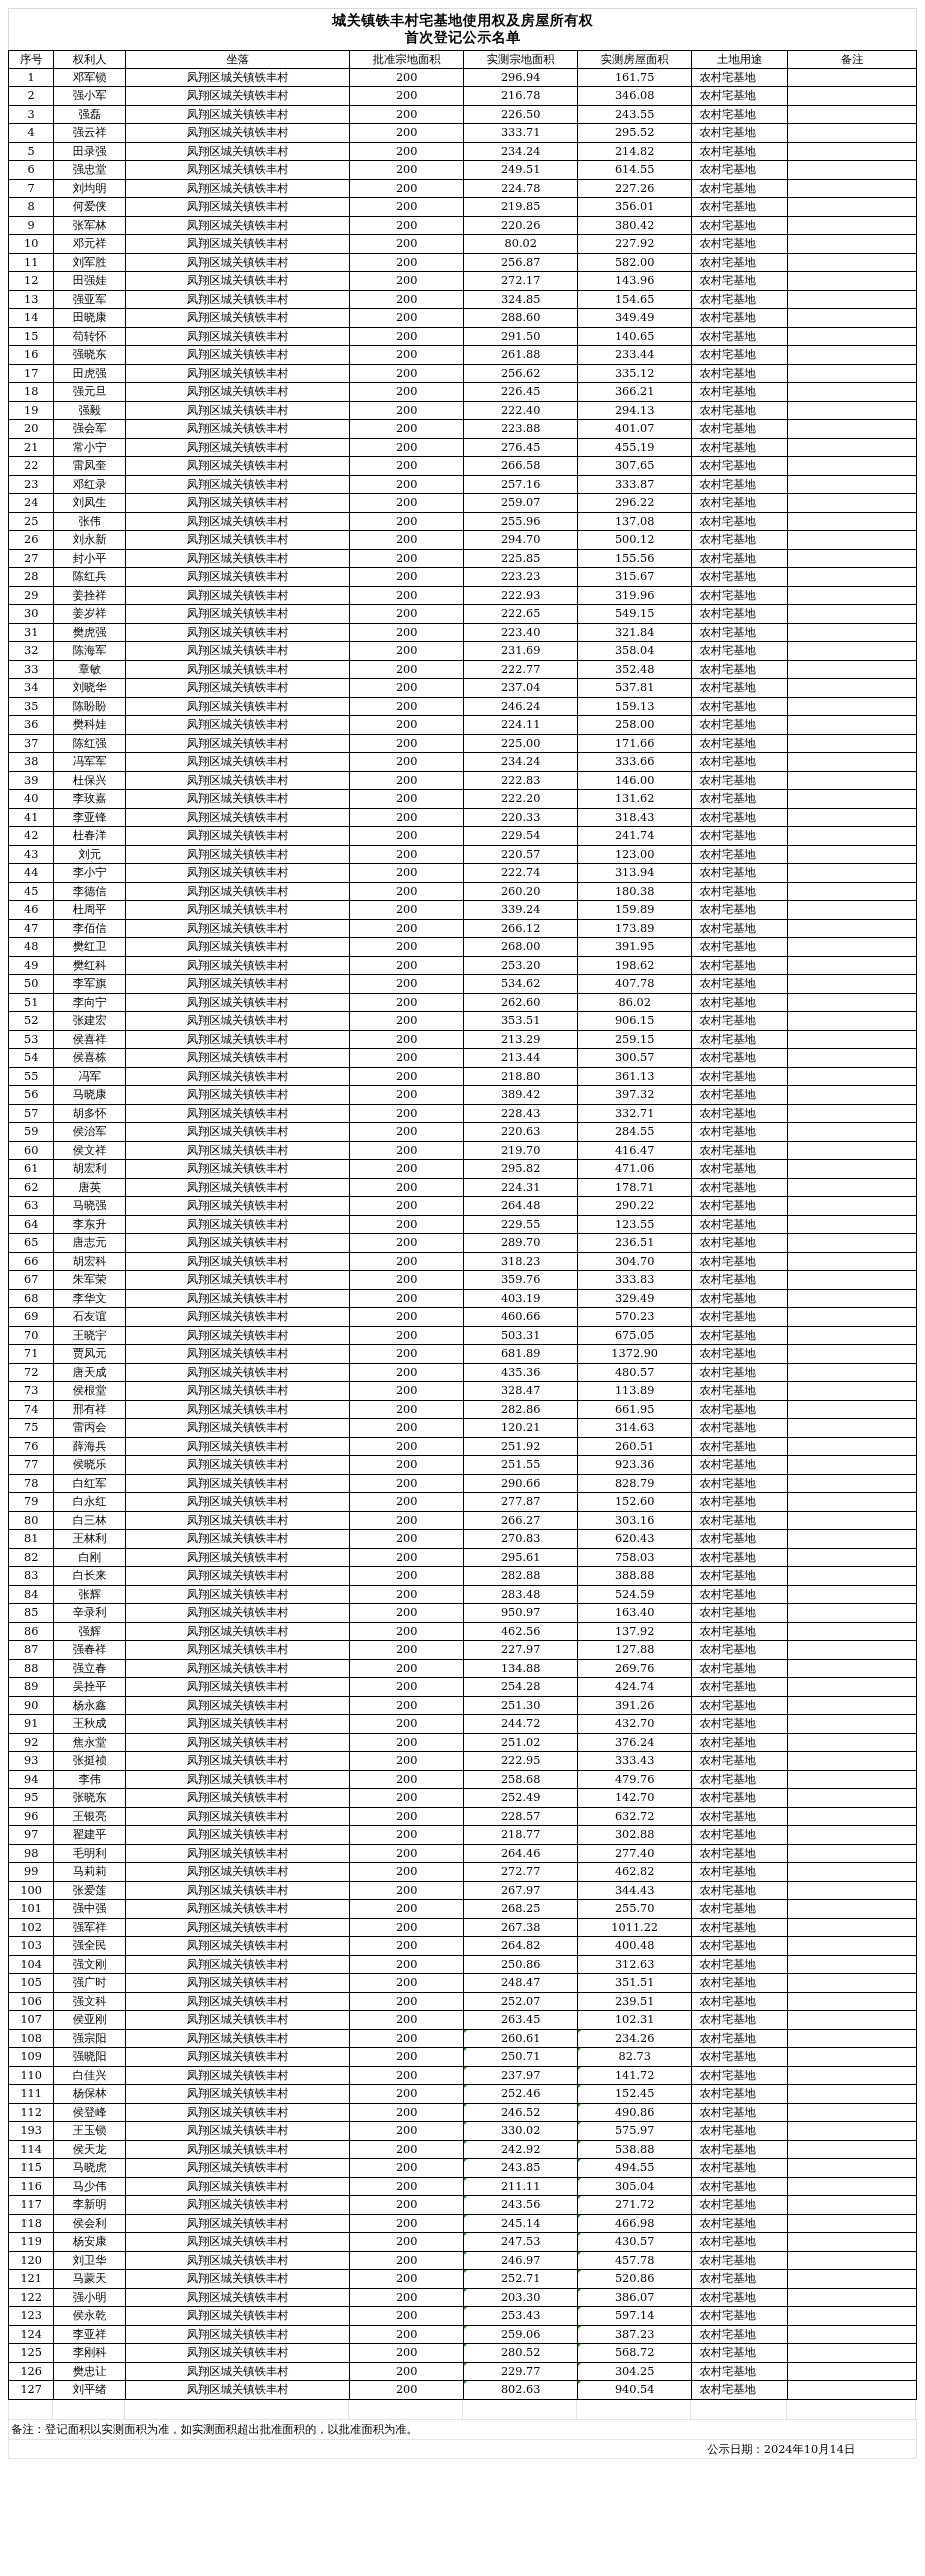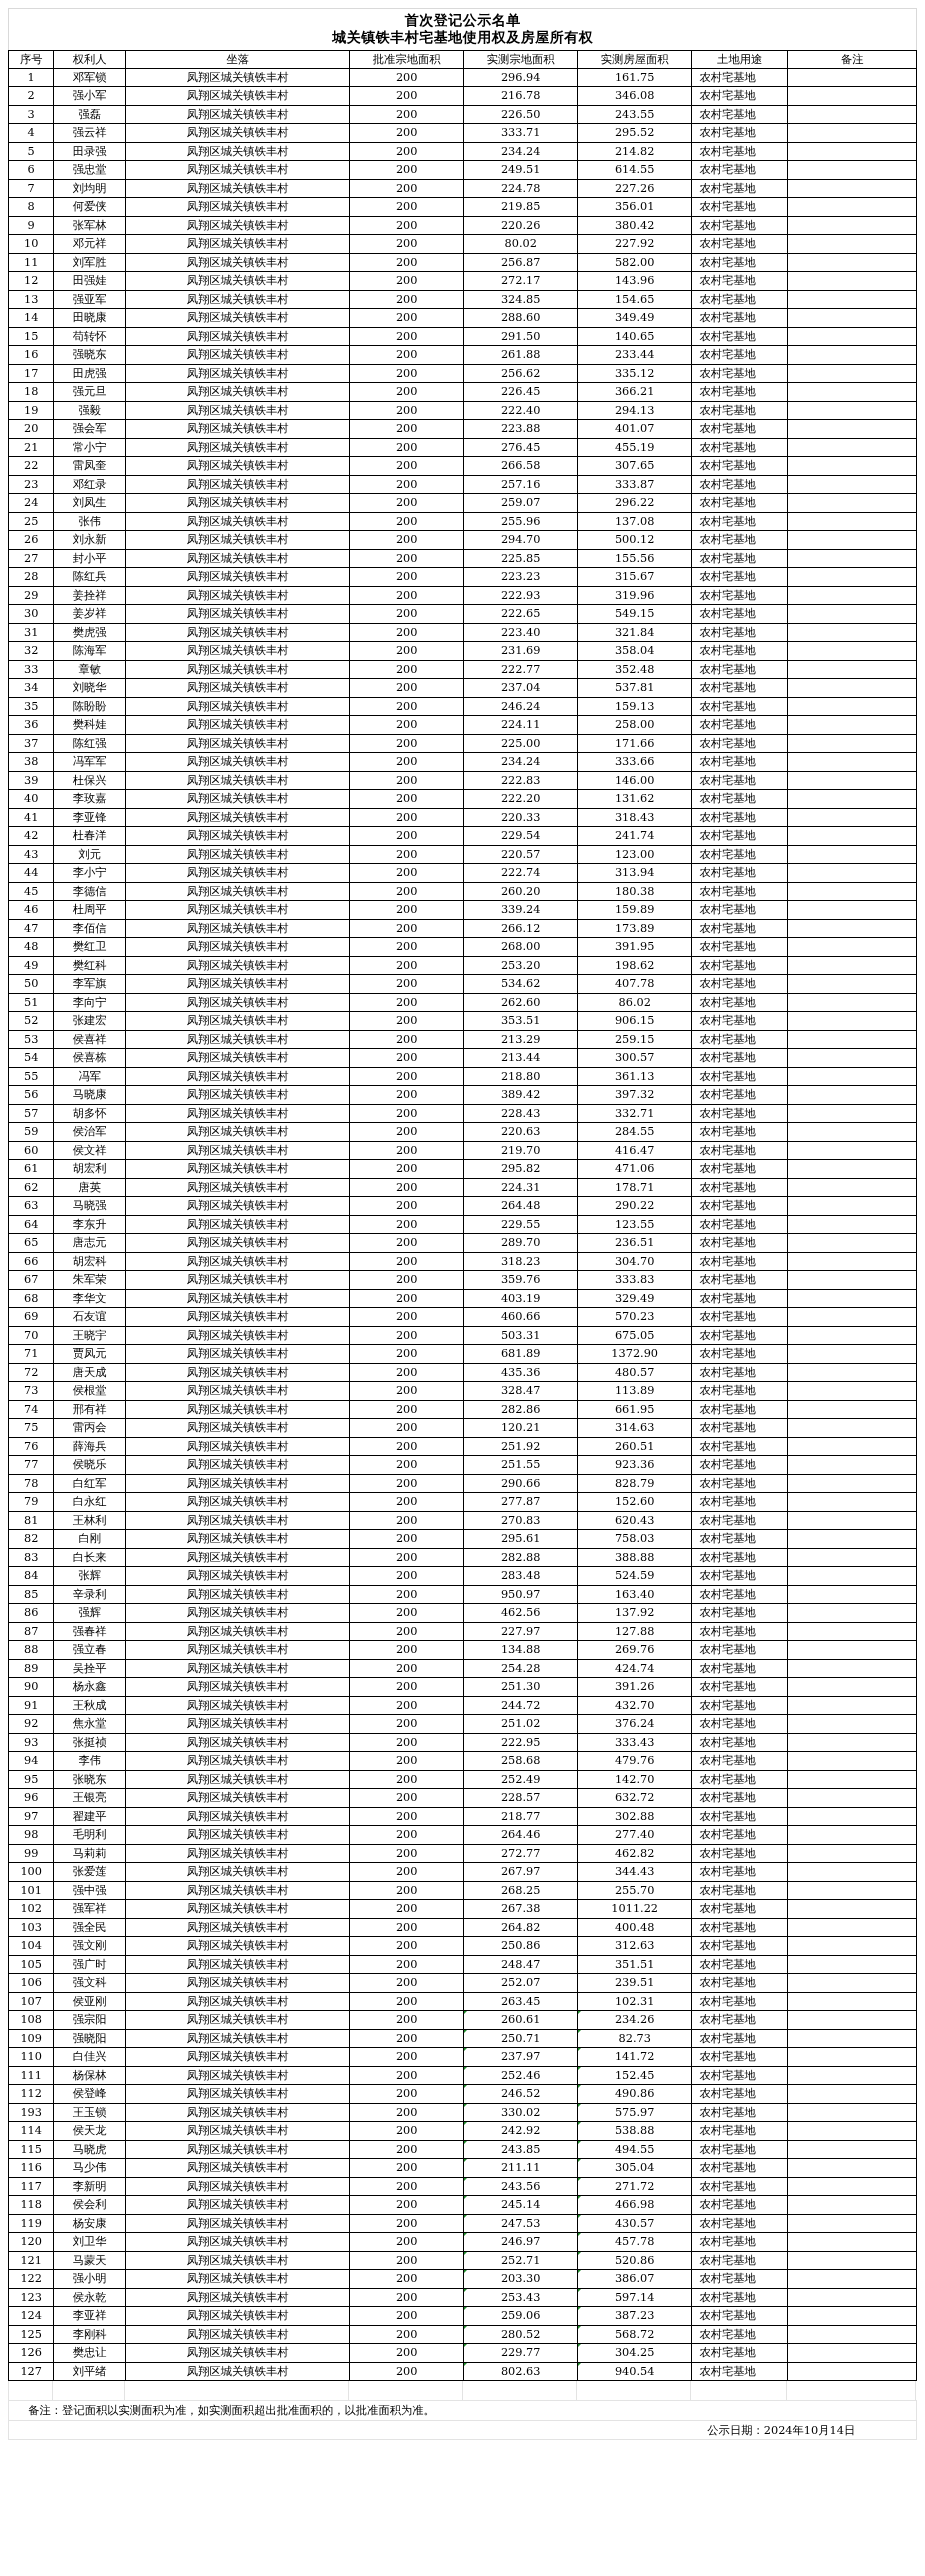--- a/index.html
+++ b/index.html
@@ -20,33 +20,33 @@
   table.grid col.c-remark { width: 129px; }
   table.grid th, table.grid td { border: 1px solid #000; height: 17.5px; padding: 0; font-size: 11.3px;
       font-weight: normal; text-align: center; vertical-align: middle; white-space: nowrap; overflow: hidden;
       position: relative; }
   table.grid thead th { height: 17px; }
   table.grid td.use { text-align: left; padding-left: 7.2px; }
   .flag::before { content: ""; position: absolute; left: 0; top: 0; width: 0; height: 0;
       border-top: 3.6px solid #1f8a2a; border-right: 3.6px solid transparent; }
   .footer { width: 909px; }
   .footer .note-row { height: 20px; border: 0.5px solid #e3e3e3; border-bottom: none; font-size: 11.3px;
-      line-height: 20px; padding-left: 19px; box-sizing: border-box; }
+      line-height: 20px; padding-left: 2px; box-sizing: border-box; }
   .footer .date-row { height: 20px; border: 0.5px solid #e3e3e3; font-size: 11.3px; line-height: 20px;
       text-align: right; padding-right: 61px; box-sizing: border-box; }
   .ghost-grid { display: flex; height: 19px; }
   .ghost-grid span { border-right: 0.5px solid #e3e3e3; box-sizing: border-box; }
 </style>
 </head>
 <body>
 
 <div class="sheet">
   <div class="title-box">
+    <div class="title-line">城关镇铁丰村宅基地使用权及房屋所有权</div>
     <div class="title-line">首次登记公示名单</div>
-    <div class="title-line">城关镇铁丰村宅基地使用权及房屋所有权</div>
   </div>
 
   <table class="grid">
     <colgroup>
       <col class="c-no">
         <col class="c-owner">
         <col class="c-loc">
         <col class="c-approved">
       <col class="c-land">
         <col class="c-house">
@@ -841,20 +841,30 @@
         <td>79</td>
         <td>白永红</td>
         <td>凤翔区城关镇铁丰村</td>
         <td>200</td>
         <td>277.87</td>
         <td>152.60</td>
         <td class="use">农村宅基地</td>
         <td></td>
       </tr>
         <tr style="">
+        <td>80</td>
+        <td>白三林</td>
+        <td>凤翔区城关镇铁丰村</td>
+        <td>200</td>
+        <td>266.27</td>
+        <td>303.16</td>
+        <td class="use">农村宅基地</td>
+        <td></td>
+      </tr>
+        <tr style="">
         <td>81</td>
         <td>王林利</td>
         <td>凤翔区城关镇铁丰村</td>
         <td>200</td>
         <td>270.83</td>
         <td>620.43</td>
         <td class="use">农村宅基地</td>
         <td></td>
       </tr>
         <tr style="">

